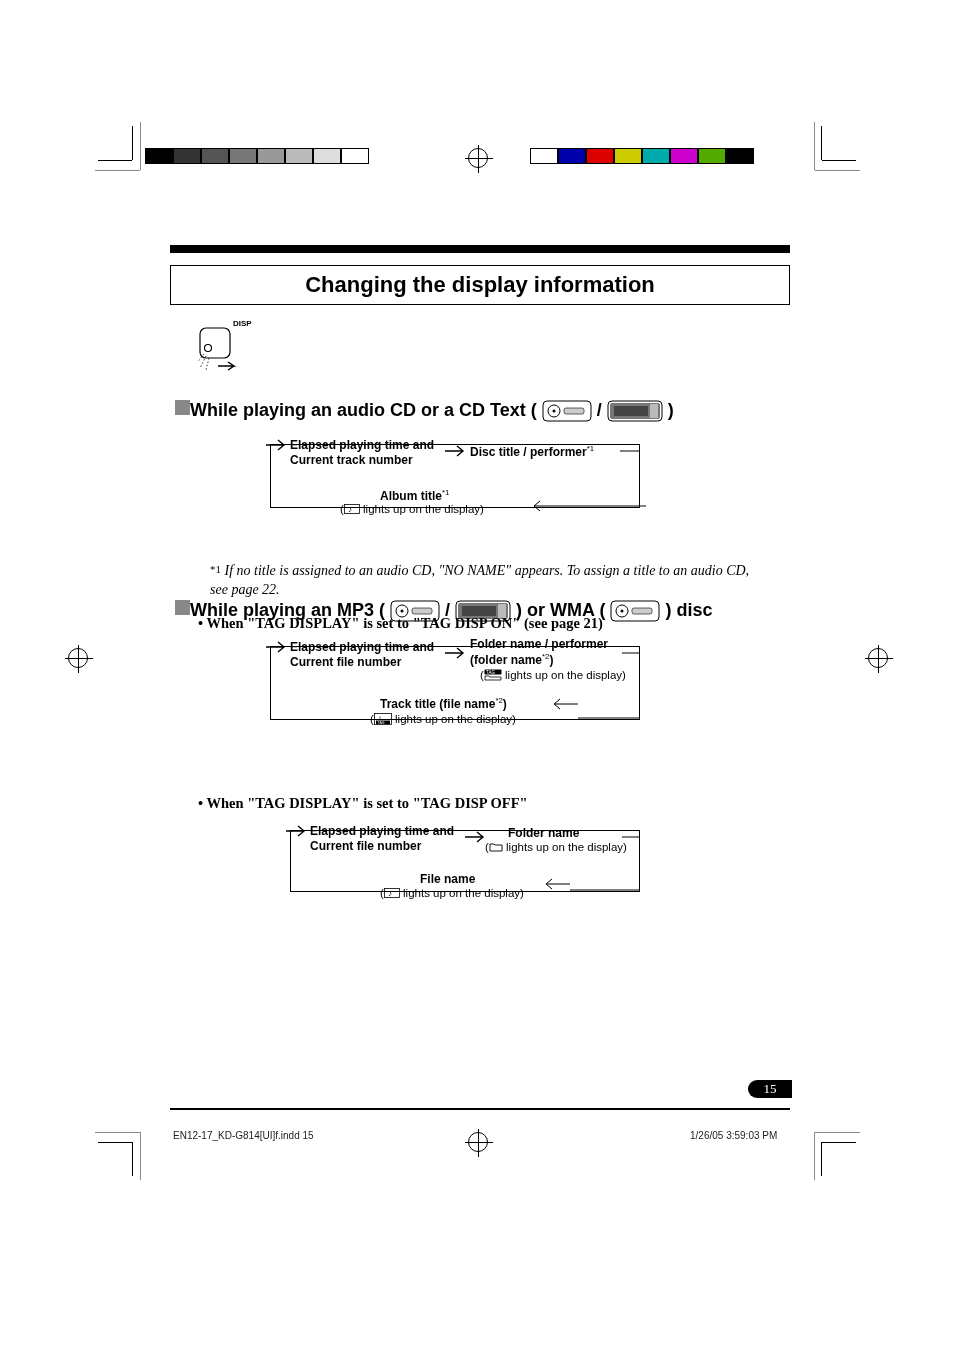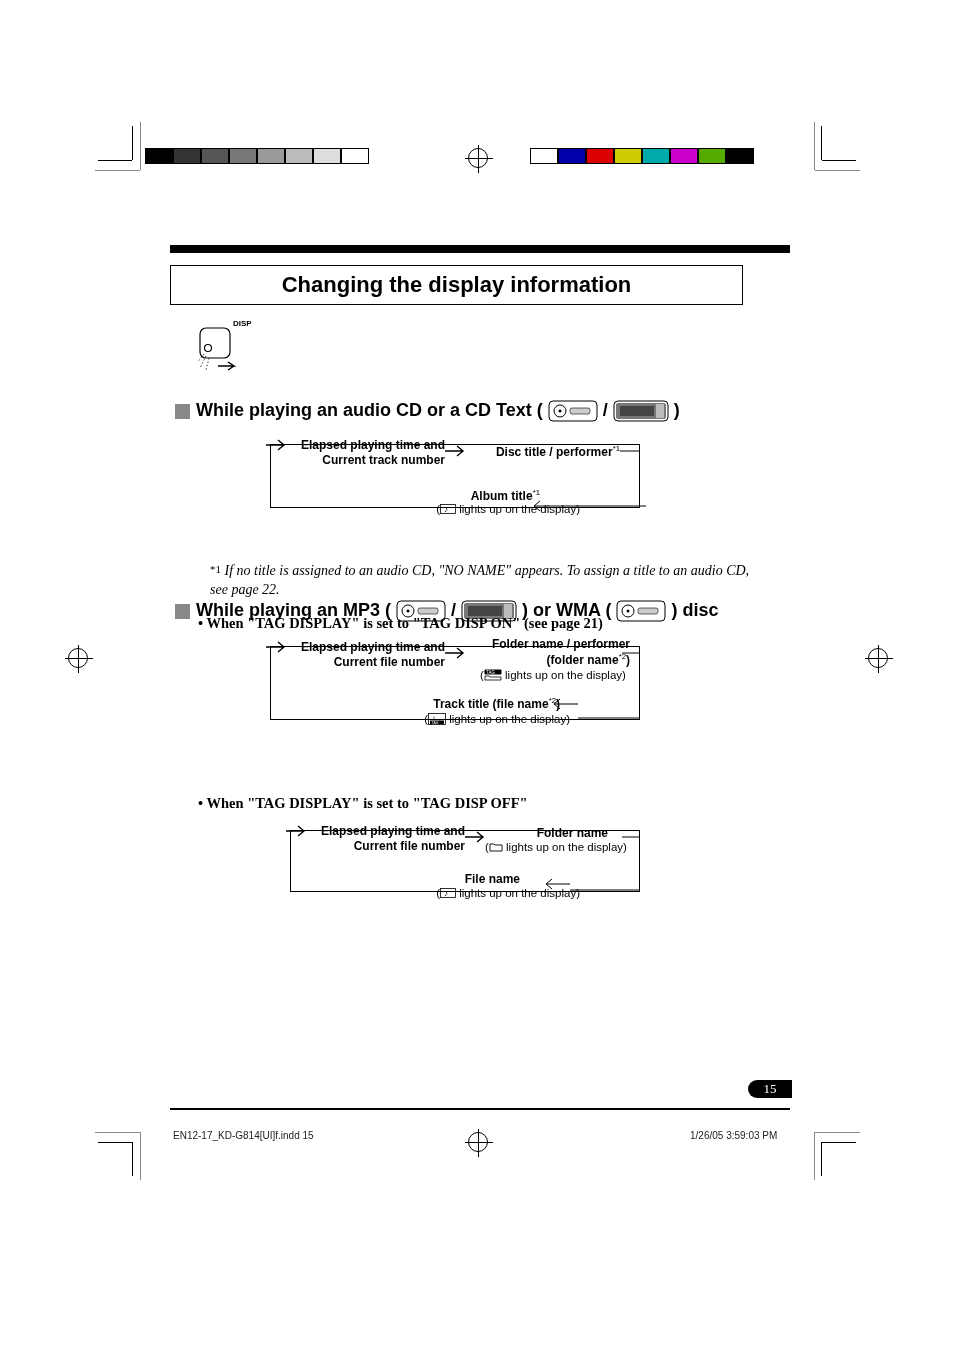--- a/index.html
+++ b/index.html
@@ -56,21 +56,21 @@
     left: 170px;
     top: 245px;
     width: 620px;
     height: 8px;
     background: #000;
   }
   .title-box {
     position: absolute;
     left: 170px;
     top: 265px;
-    width: 573px;
+    width: 620px;
     border: 1px solid #000;
     text-align: center;
     padding: 6px 0;
   }
   .title-text {
     font-family: Arial, Helvetica, sans-serif;
     font-weight: bold;
     font-size: 22px;
   }
 
@@ -80,22 +80,22 @@
     left: 198px;
     top: 318px;
     width: 55px;
     height: 48px;
   }
 
   
   .section-row {
     position: absolute;
     display: flex;
-    align-items: center;
-    gap: 6px;
+    align-items: flex-start;
+    gap: 0;
   }
   .sq-bullet {
     width: 15px; height: 15px; background: #888; flex:0 0 15px;
   }
   .section-text {
     font-family: Arial, Helvetica, sans-serif;
     font-weight: bold;
     font-size: 18px;
     white-space: nowrap;
   }
@@ -103,21 +103,21 @@
 
   
   .flowwrap { position:absolute; }
   .flowbox {
     border:1px solid #000;
     position:absolute;
   }
   .flow-label {
     position:absolute;
     font-family: Arial, Helvetica, sans-serif;
-    text-align:right;
+    text-align:left;
     font-size: 12px;
     line-height:1.25;
   }
   .flow-label b, .flow-label strong { font-weight:bold; }
   .small-note { font-size: 11.5px; font-family: Arial, Helvetica, sans-serif; }
 
   
   .footnote {
     position:absolute;
     font-style: italic;

